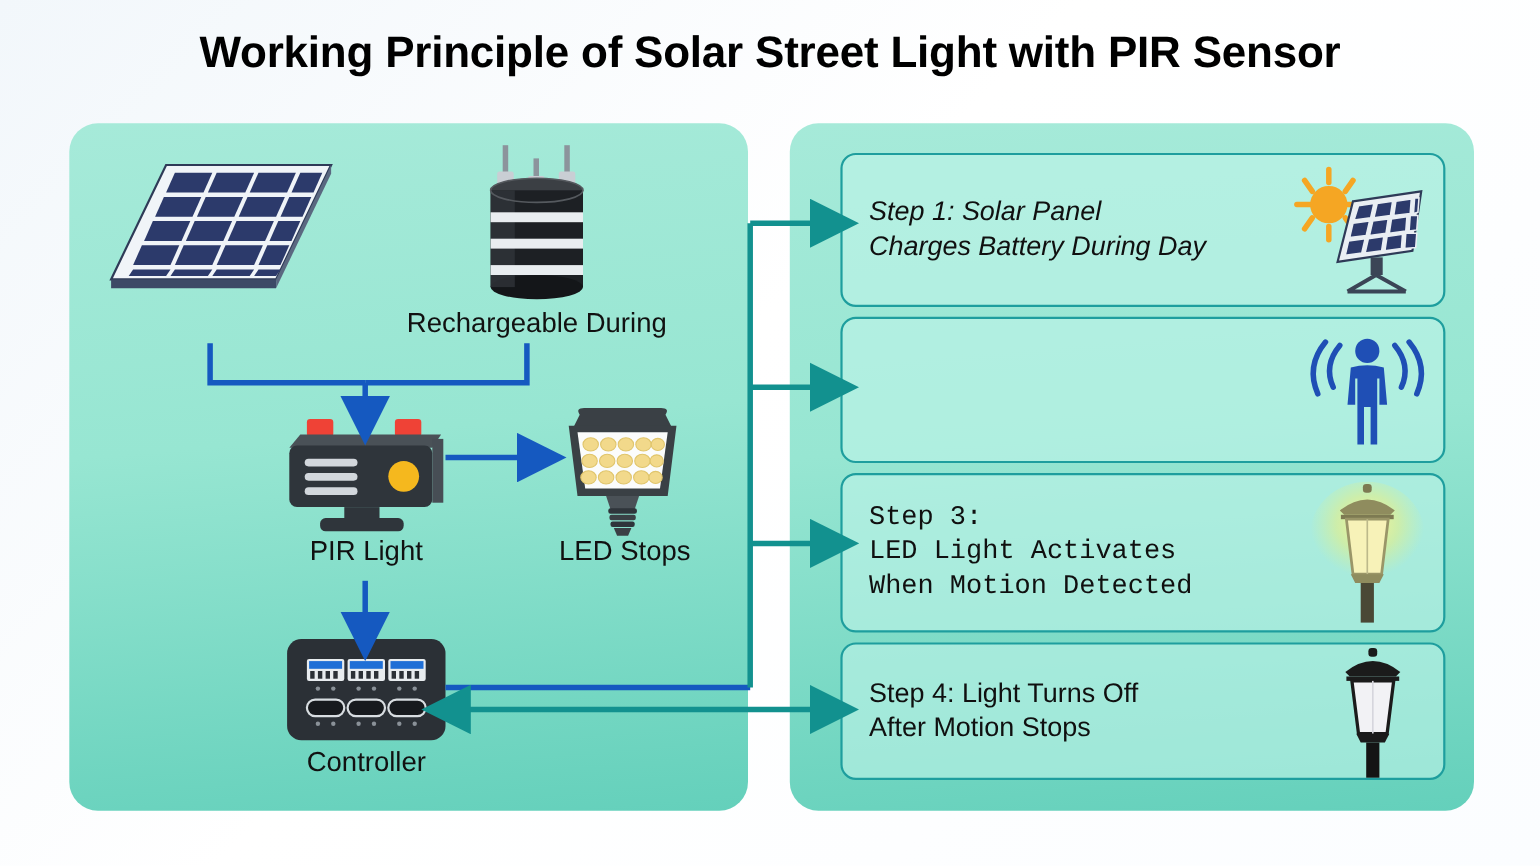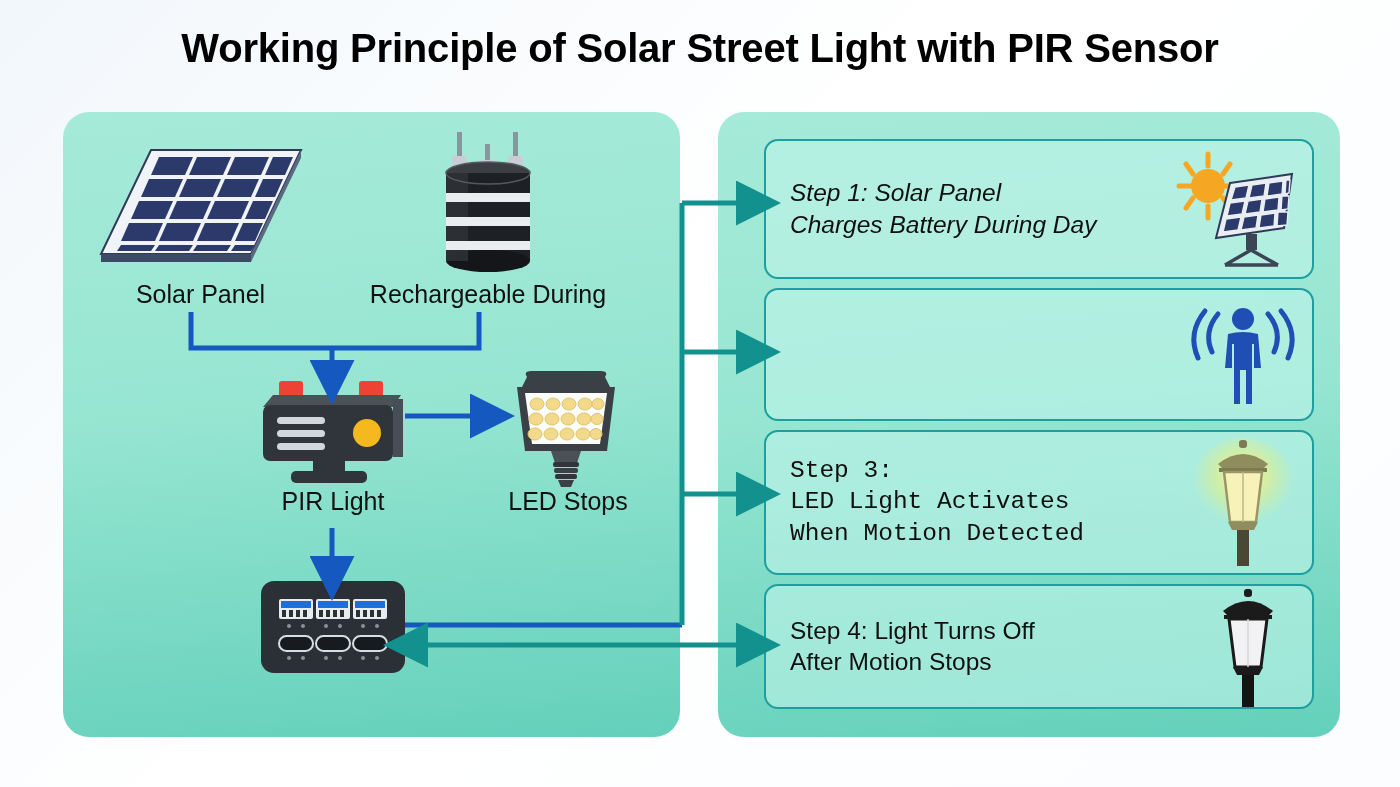--- a/index.html
+++ b/index.html
@@ -78,21 +78,20 @@
             <polygon points="74,81 108,81 100,99 66,99"></polygon>
           <polygon points="112,81 146,81 138,99 104,99"></polygon>
             <polygon points="150,81 170,81 162,99 142,99"></polygon>
           <polygon points="28,103 62,103 58,109 24,109"></polygon>
             <polygon points="66,103 100,103 96,109 62,109"></polygon>
           <polygon points="104,103 138,103 134,109 100,109"></polygon>
             <polygon points="142,103 162,103 158,109 138,109"></polygon>
         </g>
       </svg>
     </div>
-    <div class="comp-label" style="left:30px; top:168px; width:215px;">Solar Panel</div>
 
     <div class="icon-box" style="left:370px; top:18px;">
       <svg width="110" height="142" viewBox="0 0 110 142">
         <rect x="24" y="2" width="5" height="30" fill="#8c949c"></rect>
         <rect x="52" y="14" width="5" height="20" fill="#8c949c"></rect>
         <rect x="80" y="2" width="5" height="30" fill="#8c949c"></rect>
         <rect x="19" y="26" width="15" height="12" rx="2" fill="#c9ced4"></rect>
         <rect x="47" y="30" width="15" height="10" rx="2" fill="#c9ced4"></rect>
         <rect x="75" y="26" width="15" height="12" rx="2" fill="#c9ced4"></rect>
         <ellipse cx="55" cy="43" rx="42" ry="11" fill="#3b3f44"></ellipse>
@@ -194,20 +193,21 @@
         <g fill="#8a9198">
           <circle cx="30" cy="79" r="2"></circle>
             <circle cx="44" cy="79" r="2"></circle>
           <circle cx="67" cy="79" r="2"></circle>
             <circle cx="81" cy="79" r="2"></circle>
           <circle cx="104" cy="79" r="2"></circle>
             <circle cx="118" cy="79" r="2"></circle>
         </g>
       </svg>
     </div>
+    <div class="comp-label" style="left:150px; top:567px; width:240px;">Controller</div>
   </div>
 
   <div class="panel" id="right-panel">
 
     <div class="step-card" style="top:27px; height:140px;font-style:italic;">
       <div class="step-text">Step 1: Solar Panel
 Charges Battery During Day</div>
       <div class="step-icon">
         <svg width="120" height="118" viewBox="0 0 120 118">
           <g stroke="#f5a623" stroke-width="5" stroke-linecap="round">

